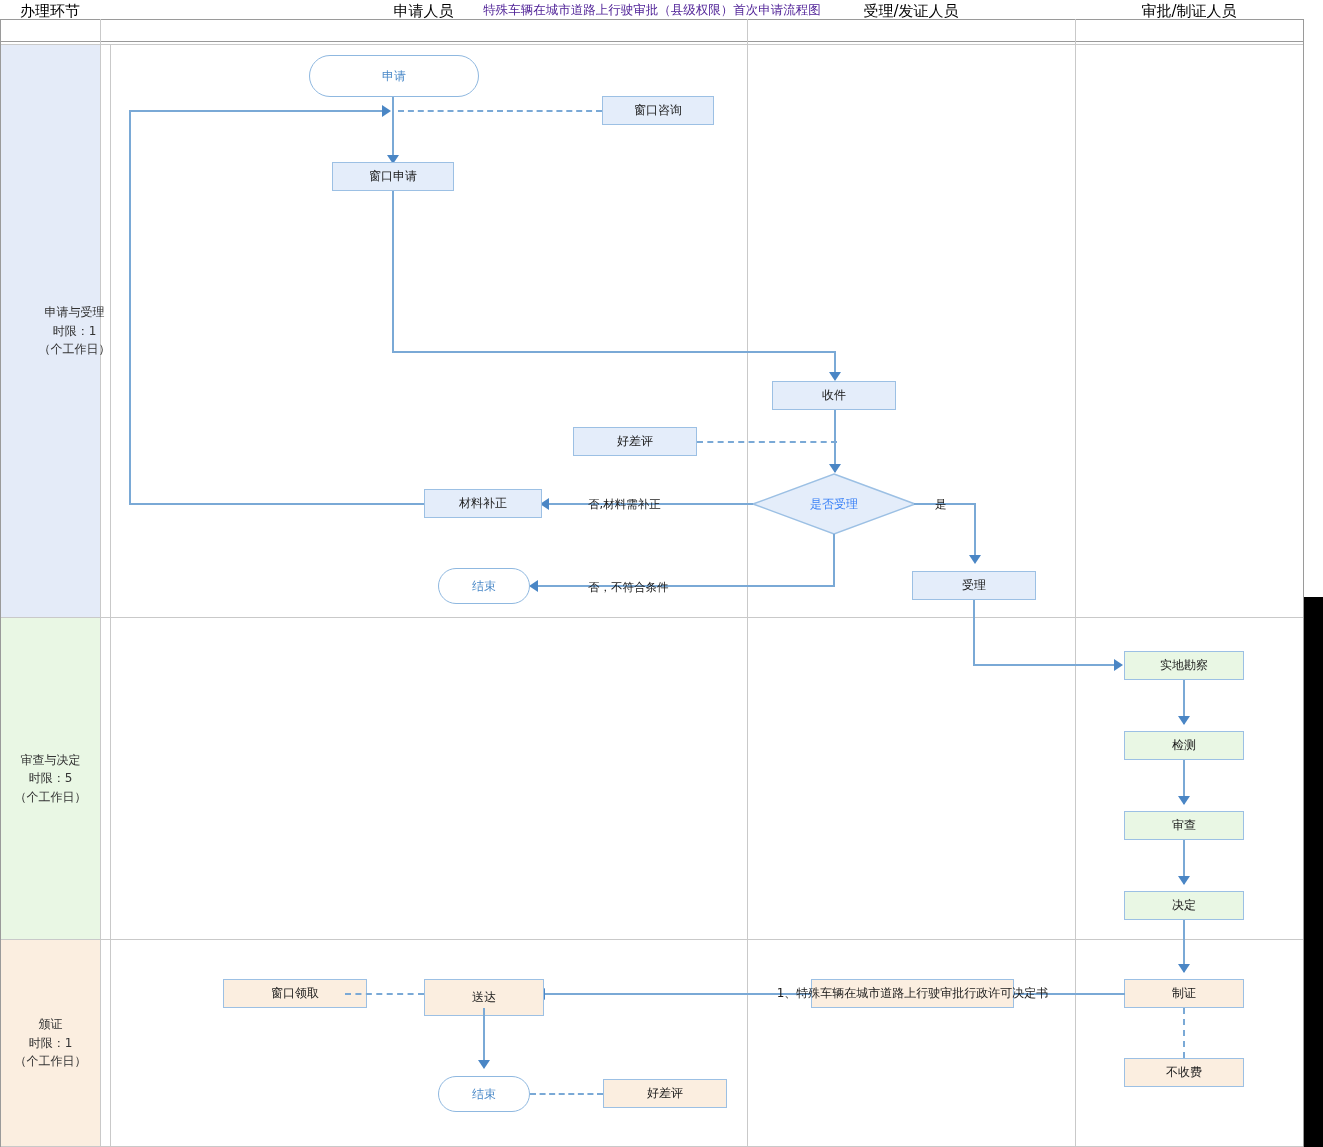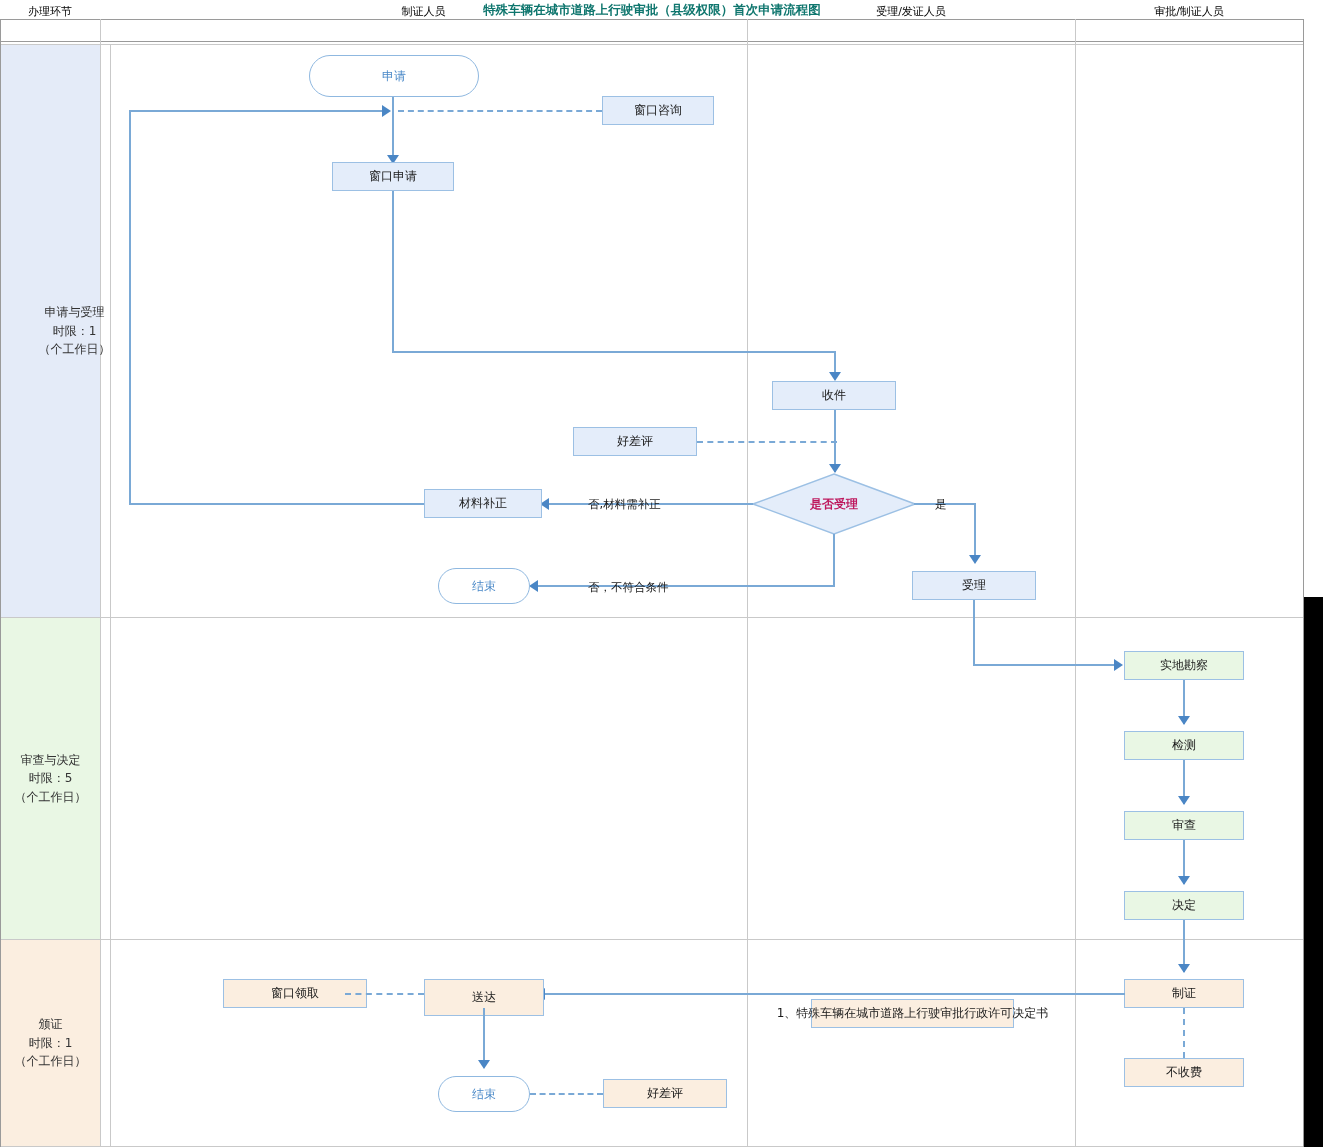--- a/index.html
+++ b/index.html
@@ -2,44 +2,44 @@
 <html><head>
 <meta charset="utf-8">
 <style>
   html,body{margin:0;padding:0;background:#fff;}
   body{font-family:"DejaVu Sans","Liberation Sans",sans-serif;}
   #page{position:relative;width:1323px;height:1147px;overflow:hidden;background:#fff;}
 
   
   .title{position:absolute;left:0;top:0;width:1304px;height:20px;
          display:flex;align-items:center;justify-content:center;
-         font-size:12.5px;font-weight:bold;color:#0f766e;}
+         font-size:12.5px;font-weight:normal;color:#4c1d95;}
   .hdr-cell{position:absolute;top:0;height:22px;display:flex;align-items:center;
-            justify-content:center;font-size:11px;color:#000;}
+            justify-content:center;font-size:15px;color:#000;}
   .vline{position:absolute;width:1px;background:#c9c9c9;}
   .hline{position:absolute;height:1px;background:#c9c9c9;}
   .hline-dark{position:absolute;height:1px;background:#9a9a9a;}
   .vline-dark{position:absolute;width:1px;background:#9a9a9a;}
 
   
   .lane-label{position:absolute;left:1px;width:99px;display:flex;align-items:center;
               justify-content:center;text-align:center;font-size:12px;color:#333;
               line-height:1.55;white-space:pre-line;}
   .lane-bg{position:absolute;left:1px;width:99px;}
 
   
   .node{position:absolute;box-sizing:border-box;display:flex;align-items:center;
         justify-content:center;text-align:center;font-size:12px;line-height:1.2;}
   .n-blue{background:#e4edfa;border:1px solid #9cc0e4;color:#1a1a1a;}
   .n-green{background:#e9f7e4;border:1px solid #9cc0e4;color:#1a1a1a;}
   .n-orange{background:#fbeee0;border:1px solid #9cc0e4;color:#1a1a1a;}
   .n-term{background:#fff;border:1.5px solid #8fb8e0;border-radius:22px;color:#4a89c8;}
-  .n-diamond{background:transparent;border:none;color:#be185d;font-weight:bold;}
+  .n-diamond{background:transparent;border:none;color:#3b82f6;}
   .diamond-shape{position:absolute;left:0;top:0;width:100%;height:100%;}
-  .overflow-text{white-space:nowrap;overflow:visible;margin-top:20px;}
+  .overflow-text{white-space:nowrap;overflow:visible;}
 
   
   .seg{position:absolute;background:#7aa9d6;}
   .seg-h{height:2px;}
   .seg-v{width:2px;}
   .dash-h{position:absolute;height:0;border-top:2px dashed #7aa9d6;}
   .dash-v{position:absolute;width:0;border-left:2px dashed #7aa9d6;}
   .arw{position:absolute;width:0;height:0;}
   .arw-d{border-left:6px solid transparent;border-right:6px solid transparent;border-top:9px solid #4a86c5;}
   .arw-r{border-top:6px solid transparent;border-bottom:6px solid transparent;border-left:9px solid #4a86c5;}
@@ -63,21 +63,21 @@
   <div class="hline" style="left:0;top:1146px;width:1304px;"></div>
 
   <div class="vline-dark" style="left:0;top:19px;height:1128px;"></div>
   <div class="vline" style="left:100px;top:19px;height:1128px;"></div>
   <div class="vline" style="left:110px;top:44px;height:1103px;"></div>
   <div class="vline" style="left:747px;top:19px;height:1128px;"></div>
   <div class="vline" style="left:1075px;top:19px;height:1128px;"></div>
   <div class="vline-dark" style="left:1303px;top:19px;height:1128px;"></div>
 
   <div class="hdr-cell" style="left:0;width:100px;">办理环节</div>
-  <div class="hdr-cell" style="left:100px;width:647px;">制证人员</div>
+  <div class="hdr-cell" style="left:100px;width:647px;">申请人员</div>
   <div class="hdr-cell" style="left:747px;width:328px;">受理/发证人员</div>
   <div class="hdr-cell" style="left:1075px;width:228px;">审批/制证人员</div>
 
   <div class="lane-bg" style="top:45px;height:572px;background:#e4ebf8;"></div>
   <div class="lane-label" style="top:45px;height:572px;padding-left:24px;">申请与受理
 时限：1
 （个工作日）</div>
 
   <div class="lane-bg" style="top:618px;height:321px;background:#e9f7e4;"></div>
   <div class="lane-label" style="top:618px;height:321px;">审查与决定

